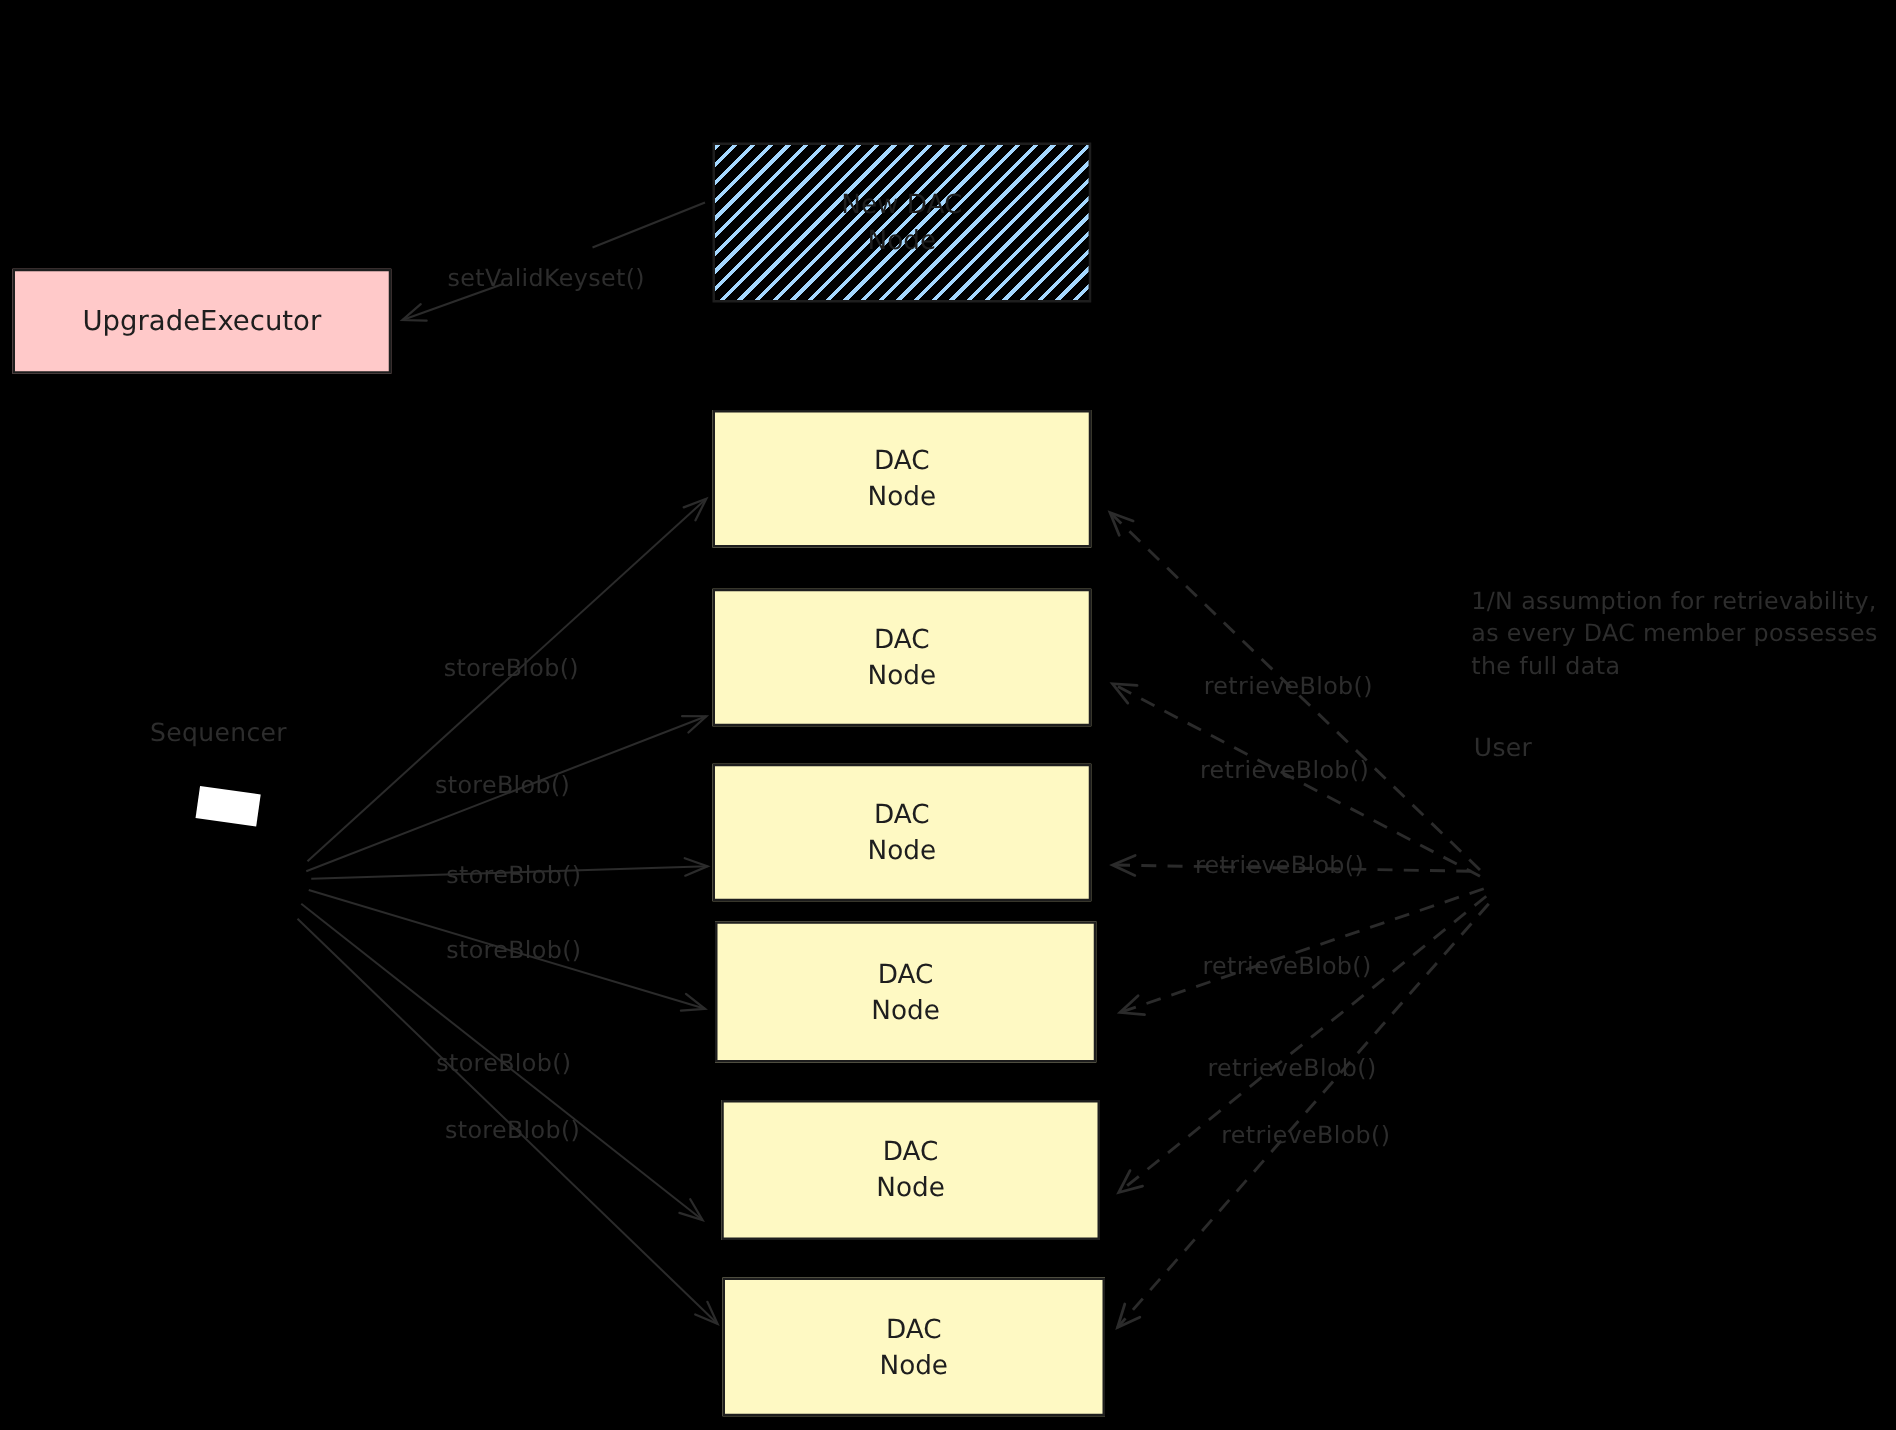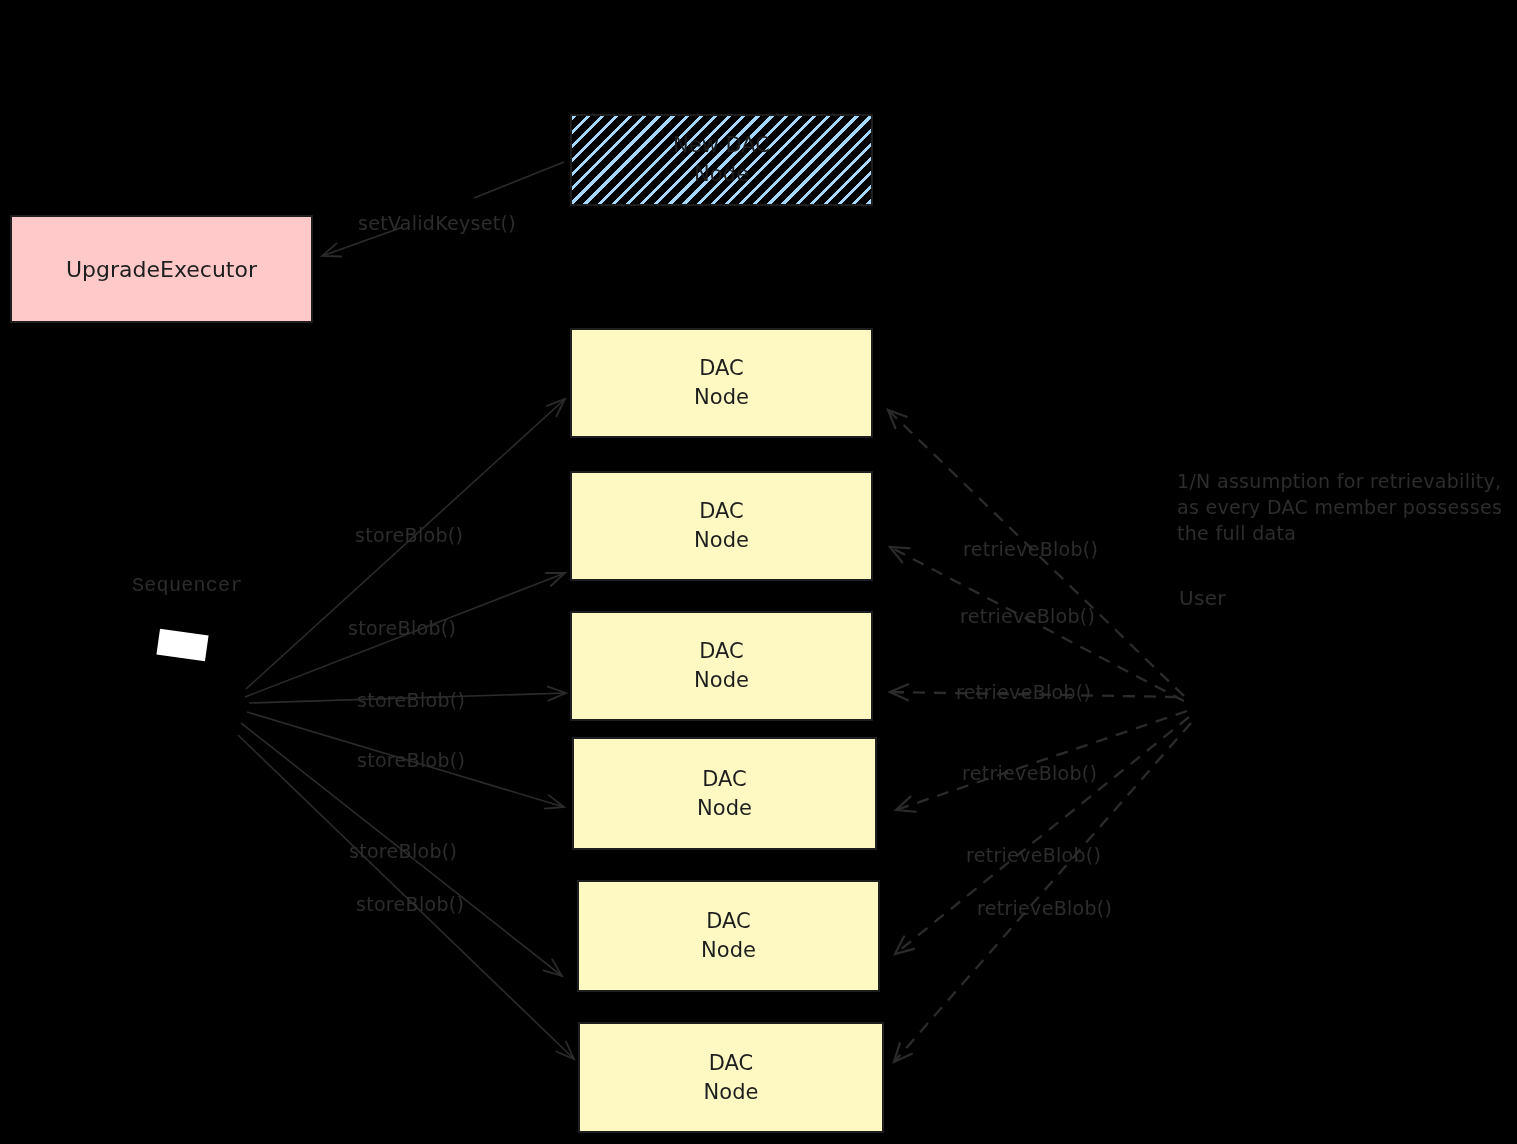--- a/index.html
+++ b/index.html
@@ -98,32 +98,32 @@
       <line x1="1184" y1="696" x2="888" y2="410" marker-end="url(#ahd)"></line>
       <line x1="1184" y1="701" x2="890" y2="547" marker-end="url(#ahd)"></line>
       <line x1="1177" y1="697" x2="890" y2="692" marker-end="url(#ahd)"></line>
       <line x1="1187" y1="711" x2="896" y2="810" marker-end="url(#ahd)"></line>
       <line x1="1189" y1="717" x2="895" y2="954" marker-end="url(#ahd)"></line>
       <line x1="1191" y1="723" x2="894" y2="1062" marker-end="url(#ahd)"></line>
     </g>
   </svg>
 
 
-  <div class="box hatched" style="left:570px; top:114px; width:303px; height:92px;">
+  <div class="box hatched" style="left:570px; top:114px; width:303px; height:128px;">
     <span>New DAC</span>
     <span>Node</span>
   </div>
 
-  <div class="box pink" style="left:10px; top:215px; width:303px; height:108px;text-align:center;">
+  <div class="box pink" style="left:10px; top:215px; width:303px; height:84px;text-align:center;">
     <span>UpgradeExecutor</span>
   </div>
 
   <div class="edge-label" style="left:358px; top:212px;">setValidKeyset()</div>
 
-  <div class="actor-label" style="left:132px; top:574px;font-family:Liberation Mono, monospace;">Sequencer</div>
+  <div class="actor-label" style="left:120px; top:574px;">Sequencer</div>
   <div class="laptop-screen"></div>
 
 
   <div class="box blue" style="left:570px; top:328px; width:303px; height:110px;">
     <span>DAC</span>
     <span>Node</span>
   </div>
   <div class="box blue" style="left:570px; top:471px; width:303px; height:110px;">
     <span>DAC</span>
     <span>Node</span>

